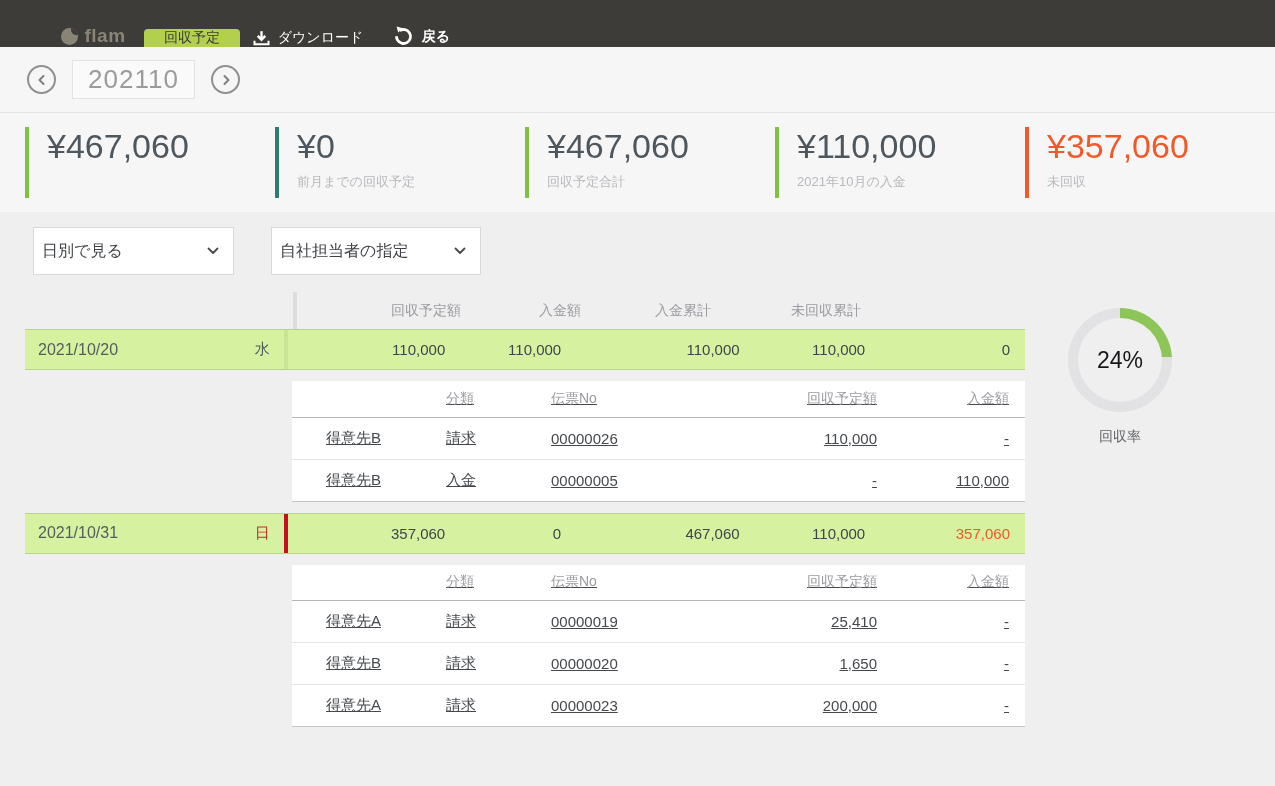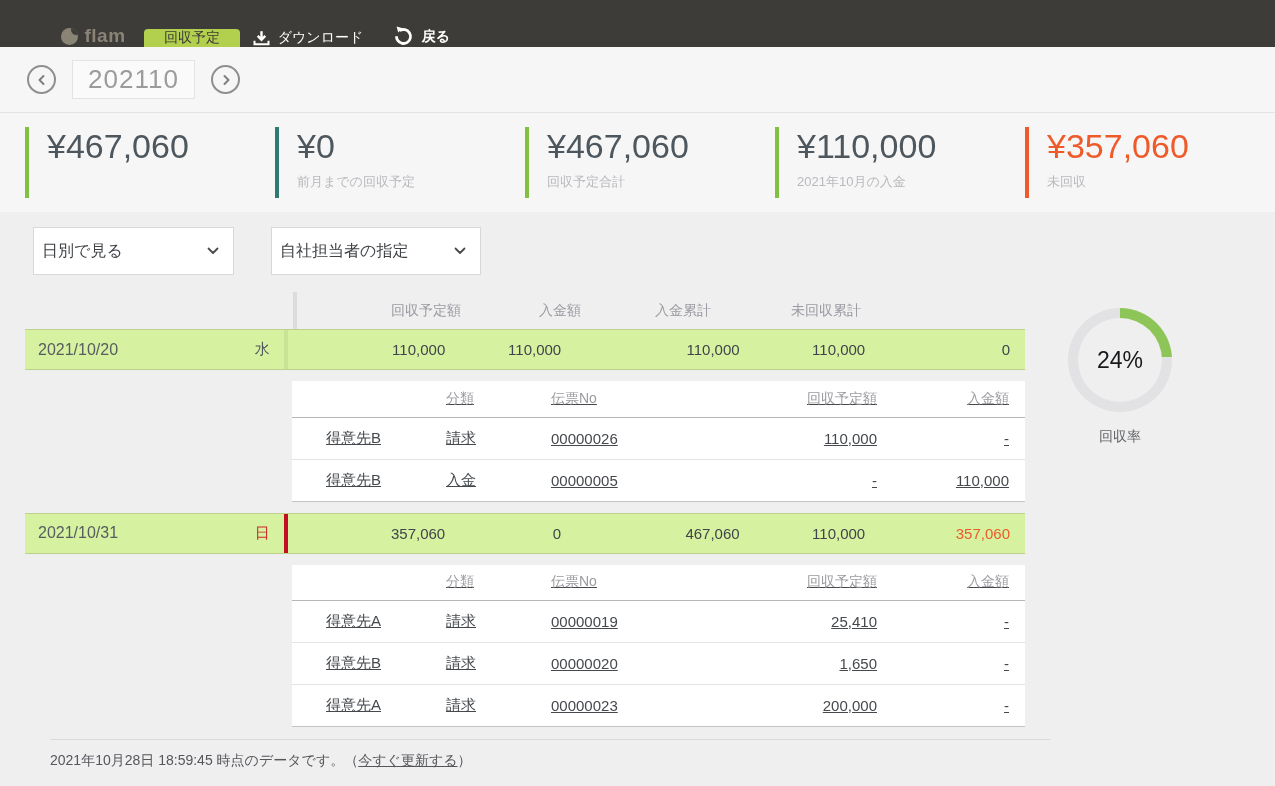--- a/index.html
+++ b/index.html
@@ -273,23 +273,20 @@
             <td>請求</td>
             <td>00000023</td>
             <td class="num">200,000</td>
             <td class="num">-</td>
           </tr>
         </tbody>
       </table>
 
     </div>
 
-    <div class="footer">
-      <span>2021年10月28日 18:59:45 時点のデータです。（</span><a>今すぐ更新する</a><span>）</span>
-    </div>
   </div>
 
   <div class="sidebar">
     <div class="gauge-wrap">
       <div class="donut">
         <span class="pct">24%</span>
       </div>
       <div class="gauge-caption">回収率</div>
     </div>
   </div>

